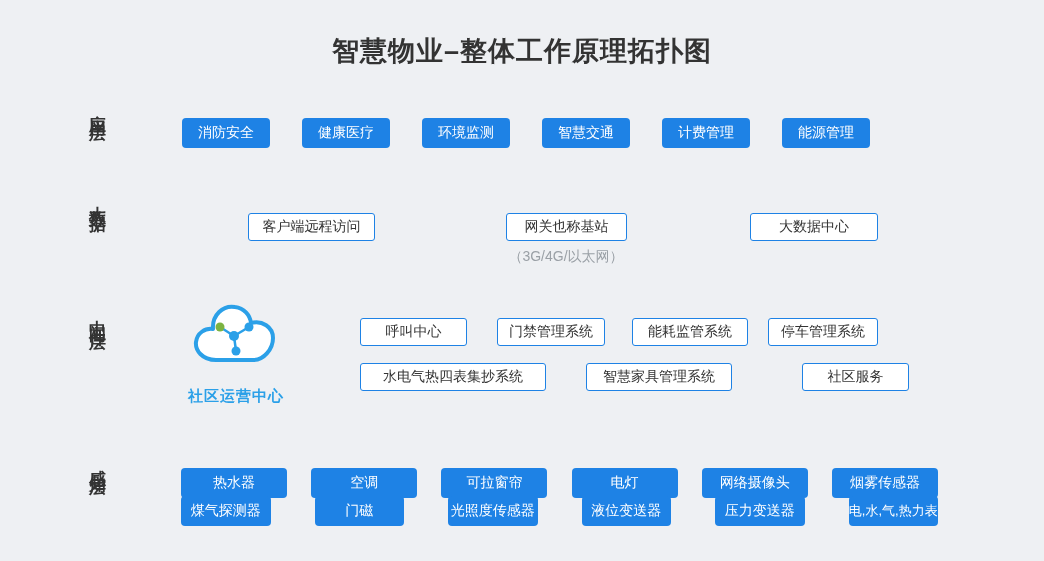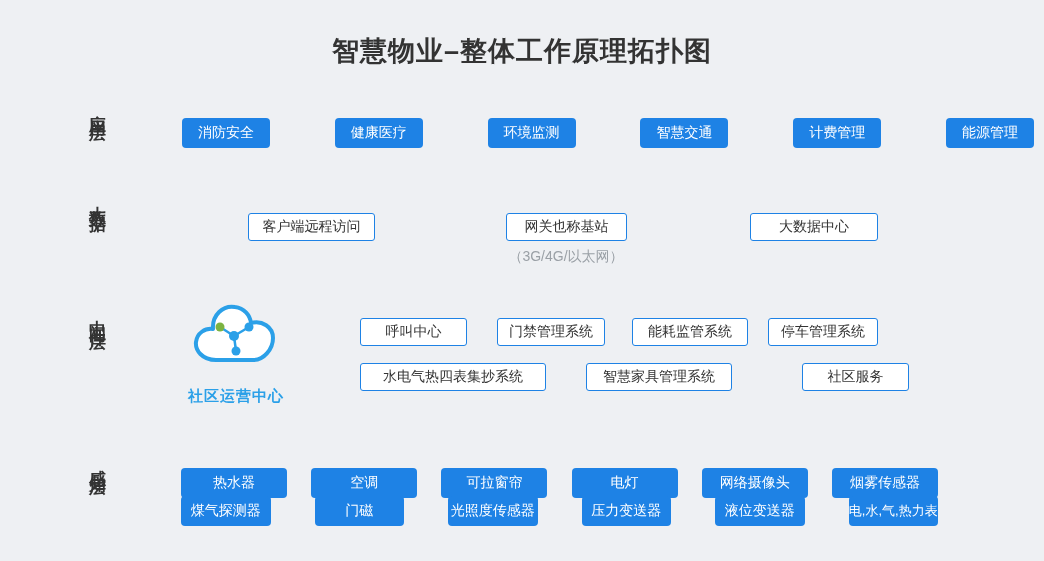--- a/index.html
+++ b/index.html
@@ -54,21 +54,21 @@
   .share-line { stroke:var(--cloud-blue,#2ba0e8); stroke-width:2.5; }
   .share-node { fill:var(--cloud-blue,#2ba0e8); }
   .share-node-green { fill:var(--node-green,#7cb342); }
 
   .cloud-label {
     position:absolute; left:152px; top:387px; width:168px;
     text-align:center; font-size:15px; font-weight:bold;
     color:var(--cloud-blue,#2ba0e8); letter-spacing:1px;
   }
 
-  .app-row { left:182px; top:118px; width:852px; }
+  .app-row { left:182px; top:118px; width:688px; }
   .app-row .btn-blue { width:88px; }
 
   .sense-row1 { left:181px; top:468px; width:757px; }
   .sense-row2 { left:181px; top:496px; width:757px;gap:44px; }
   .sense-row1 .btn-blue, .sense-row2 .btn-blue { width:106px; }
 </style>
 </head>
 <body>
 
 <div class="page">
@@ -130,18 +130,18 @@
     <div class="btn-blue">可拉窗帘</div>
     <div class="btn-blue">电灯</div>
     <div class="btn-blue">网络摄像头</div>
     <div class="btn-blue">烟雾传感器</div>
   </div>
 
   <div class="flex-row sense-row2">
     <div class="btn-blue">煤气探测器</div>
     <div class="btn-blue">门磁</div>
     <div class="btn-blue">光照度传感器</div>
+    <div class="btn-blue">液位变送器</div>
     <div class="btn-blue">压力变送器</div>
-    <div class="btn-blue">液位变送器</div>
     <div class="btn-blue small-text">电,水,气,热力表</div>
   </div>
 
 </div>
 
 </body></html>

